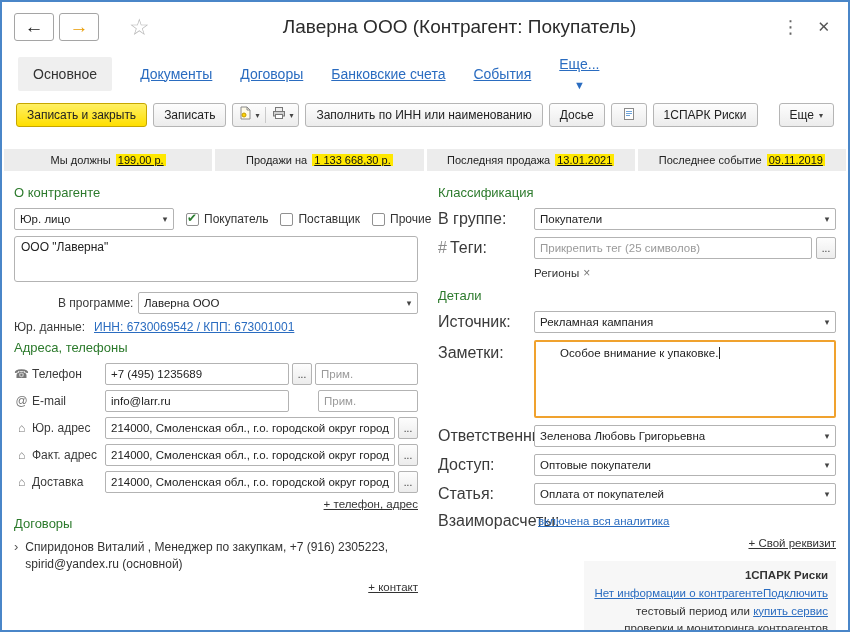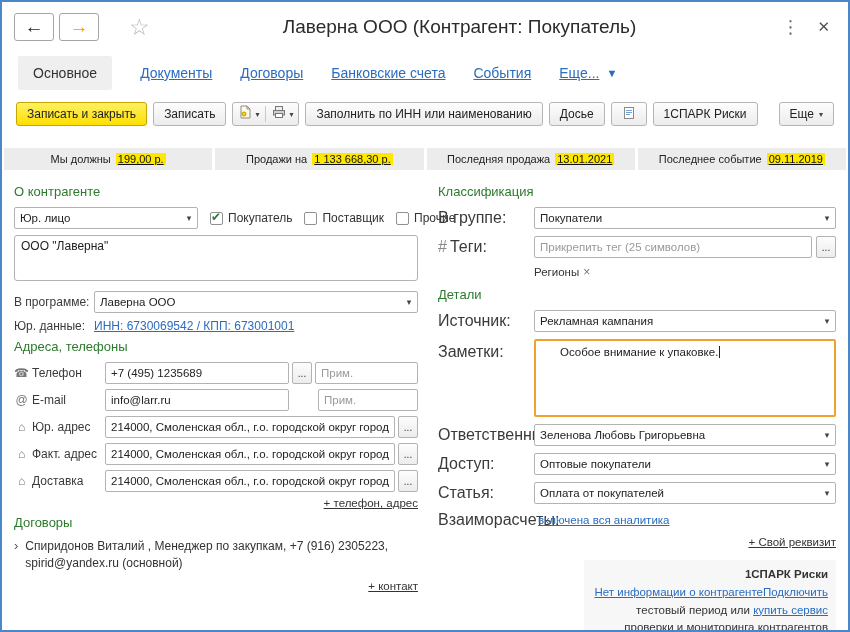--- a/index.html
+++ b/index.html
@@ -19,21 +19,21 @@
   .star { margin-left:30px; font-size:23px; color:#b8b8b8; cursor:pointer; line-height:1; }
   .title { flex:1; text-align:center; font-size:19px; color:#2b2b2b; white-space:nowrap;
            overflow:hidden; text-overflow:ellipsis; padding:0 8px; }
   .kebab { font-size:18px; color:#666; padding:0 12px; cursor:pointer; }
   .close-x { font-size:15px; color:#555; padding:0 6px; cursor:pointer; }
 
   
   .tabs { display:flex; align-items:center; padding:4px 16px 10px; gap:28px; font-size:14px; }
   .tab-active { background:#efefef; padding:9px 15px; color:#333; border-radius:2px; cursor:pointer; }
   .tab-link { color:#2a6cc0; text-decoration:underline; cursor:pointer; white-space:nowrap; }
-  .tab-more { display:flex; align-items:center; gap:7px; cursor:pointer; }
+  .tab-more { display:flex; align-items:center; gap:7px; cursor:pointer;flex-direction:column; }
   .tab-more .arr { font-size:11px; color:#2a6cc0; }
 
   
   .toolbar { display:flex; align-items:center; padding:2px 14px 21px; gap:6px; }
   .btn { height:24px; display:inline-flex; align-items:center; gap:5px; padding:0 10px;
          border:1px solid #b5b5b5; border-radius:3px; background:linear-gradient(#fdfdfd,#ececec);
          font-size:12px; color:#222; cursor:pointer; white-space:nowrap; }
   .btn-primary { background:linear-gradient(#fff064,#ffdf00); border-color:#c6a600; }
   .icon-group { display:inline-flex; align-items:center; height:24px; border:1px solid #b5b5b5;
                 border-radius:3px; background:linear-gradient(#fdfdfd,#ececec); padding:0 5px; gap:3px; }
@@ -198,41 +198,41 @@
       <span class="info-val">09.11.2019</span>
     </div>
   </div>
 
   <div class="form">
 
     <div class="col-left">
       <div class="sect">О контрагенте</div>
 
       <div class="row">
-        <div class="combo" style="flex:none;width:184px;">
+        <div class="combo" style="flex:none;width:160px;">
           <input value="Юр. лицо" style="">
           <span class="combo-arr">▾</span>
         </div>
         <label class="cb">
           <span class="cb-box checked"></span>
           <span>Покупатель</span>
         </label>
         <label class="cb">
           <span class="cb-box"></span>
           <span>Поставщик</span>
         </label>
         <label class="cb">
           <span class="cb-box"></span>
           <span>Прочие</span>
         </label>
       </div>
 
       <textarea class="name-area" style="">ООО "Лаверна"</textarea>
 
-      <div class="row" style="margin-top:6px;">
+      <div class="row" style="margin-top:6px;margin-left:44px;">
         <span class="lbl" style="width:76px;">В программе:</span>
         <div class="combo">
           <input value="Лаверна ООО" style="">
           <span class="combo-arr">▾</span>
         </div>
       </div>
 
       <div class="row">
         <span class="lbl" style="width:76px;">Юр. данные:</span>
         <span class="link-blue">ИНН: 6730069542 / КПП: 673001001</span>

